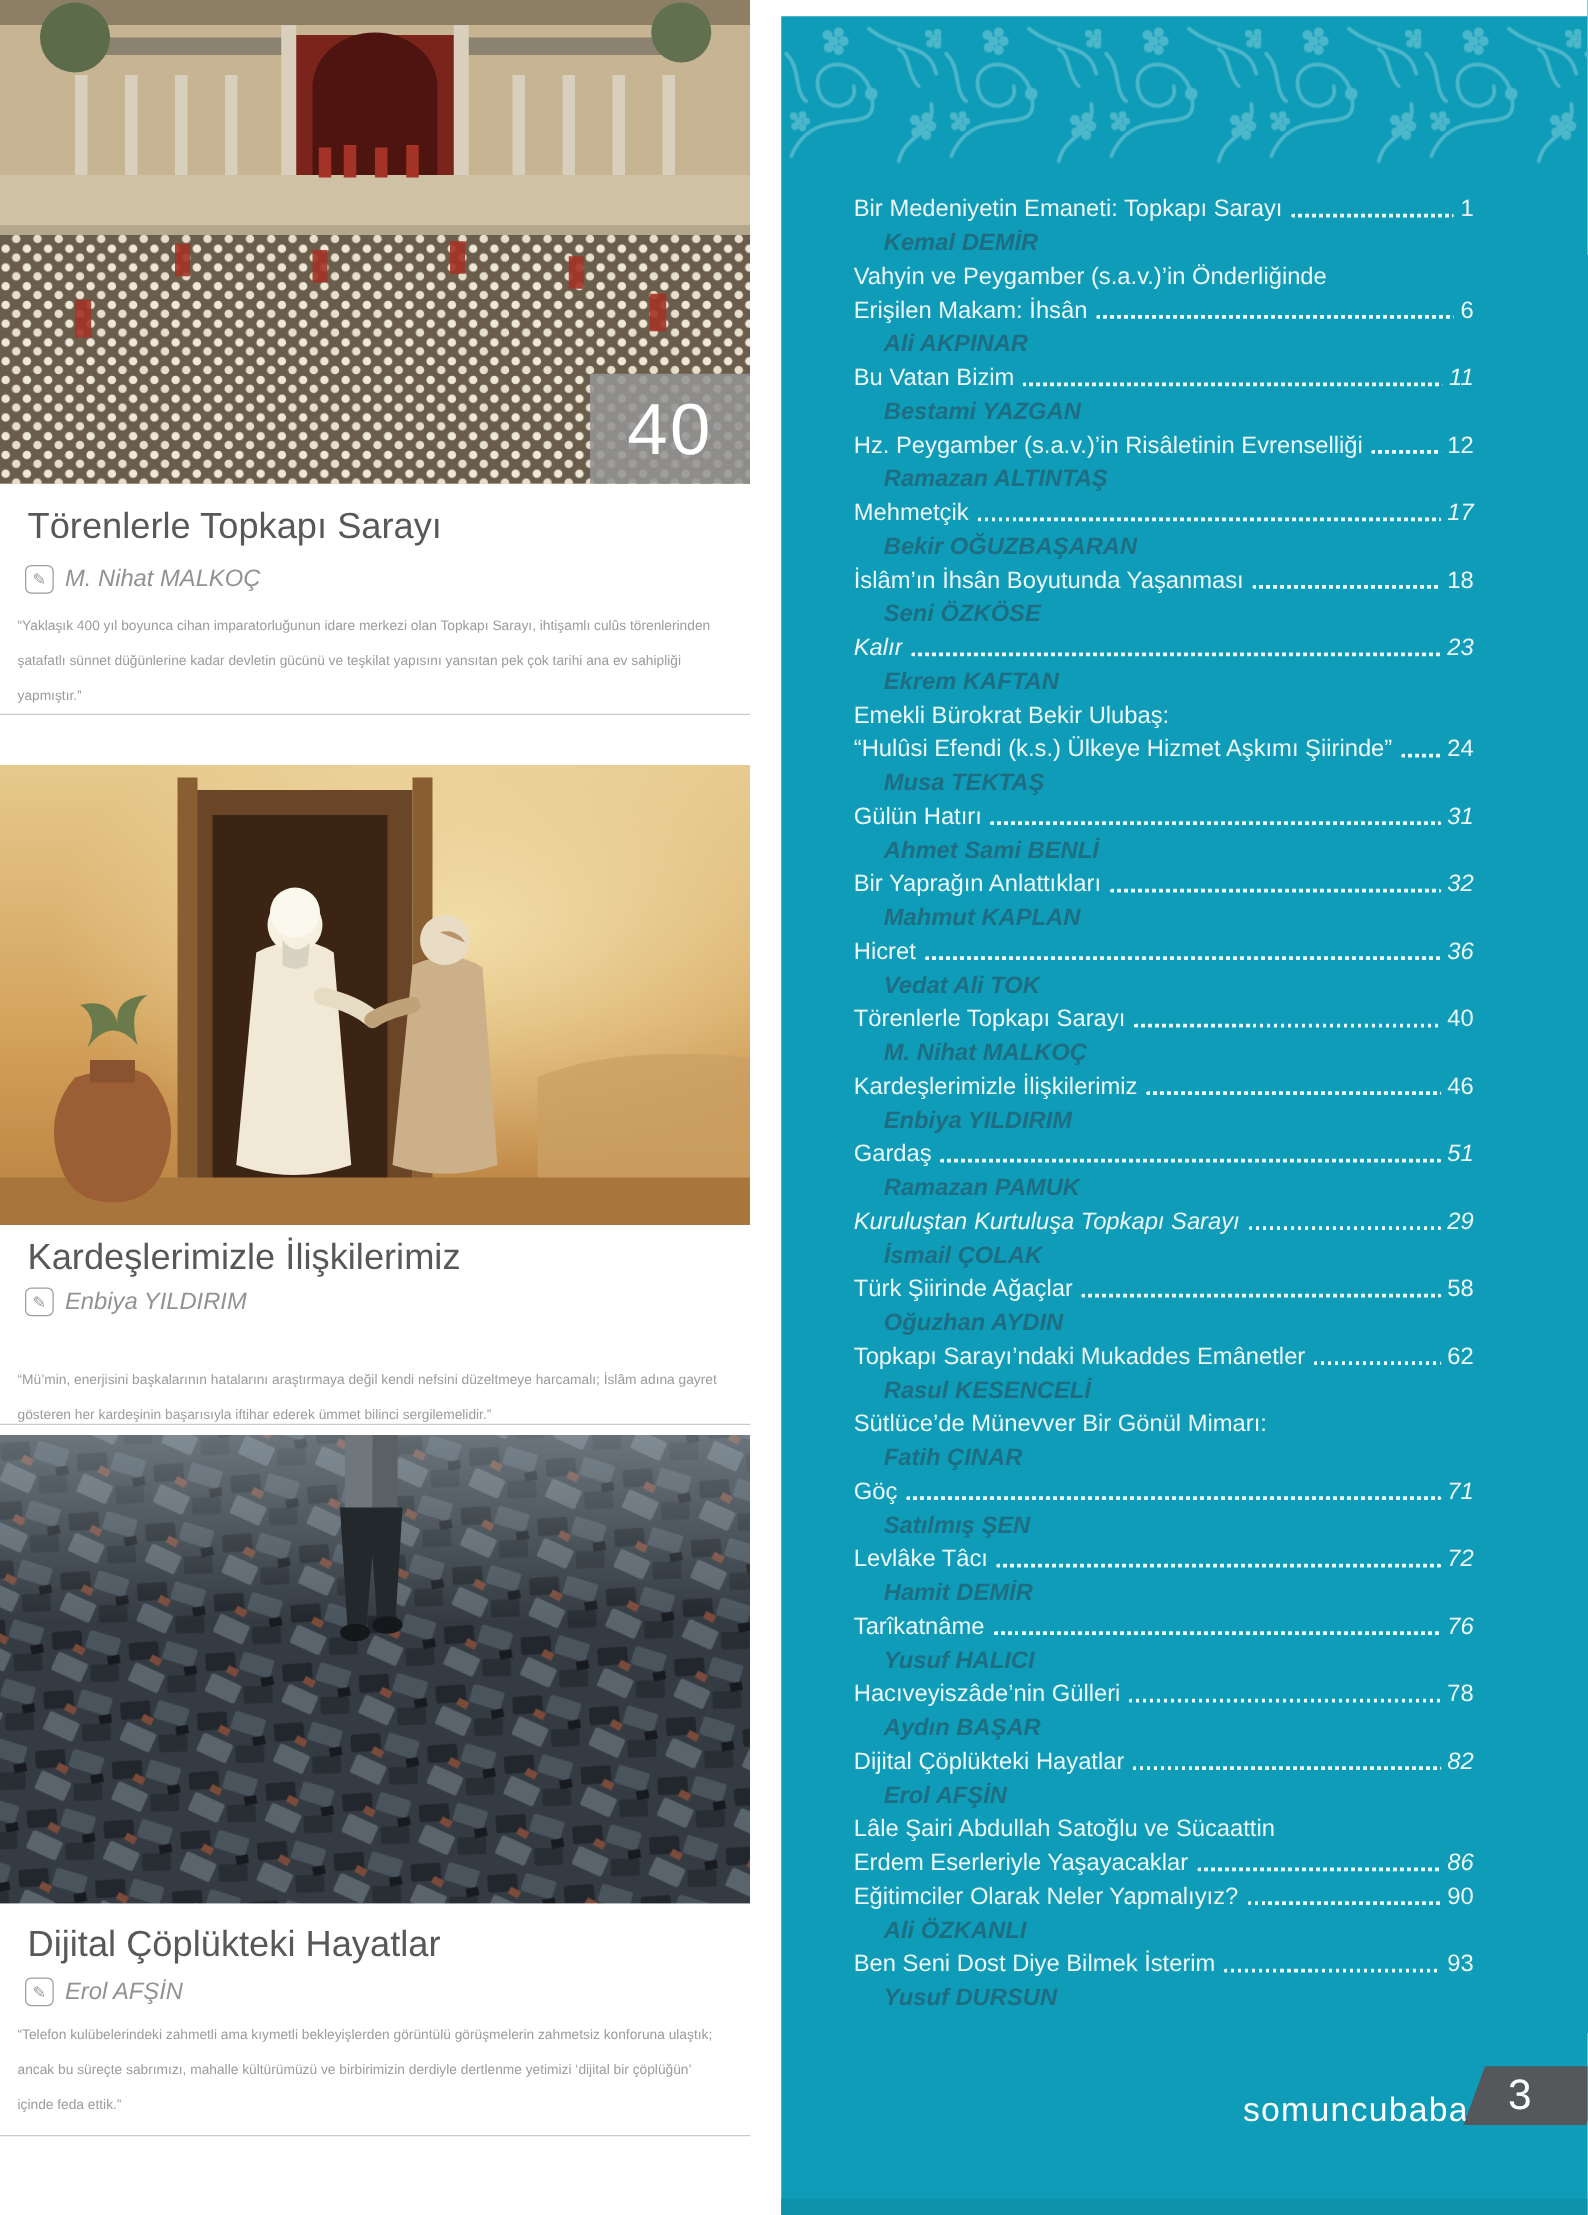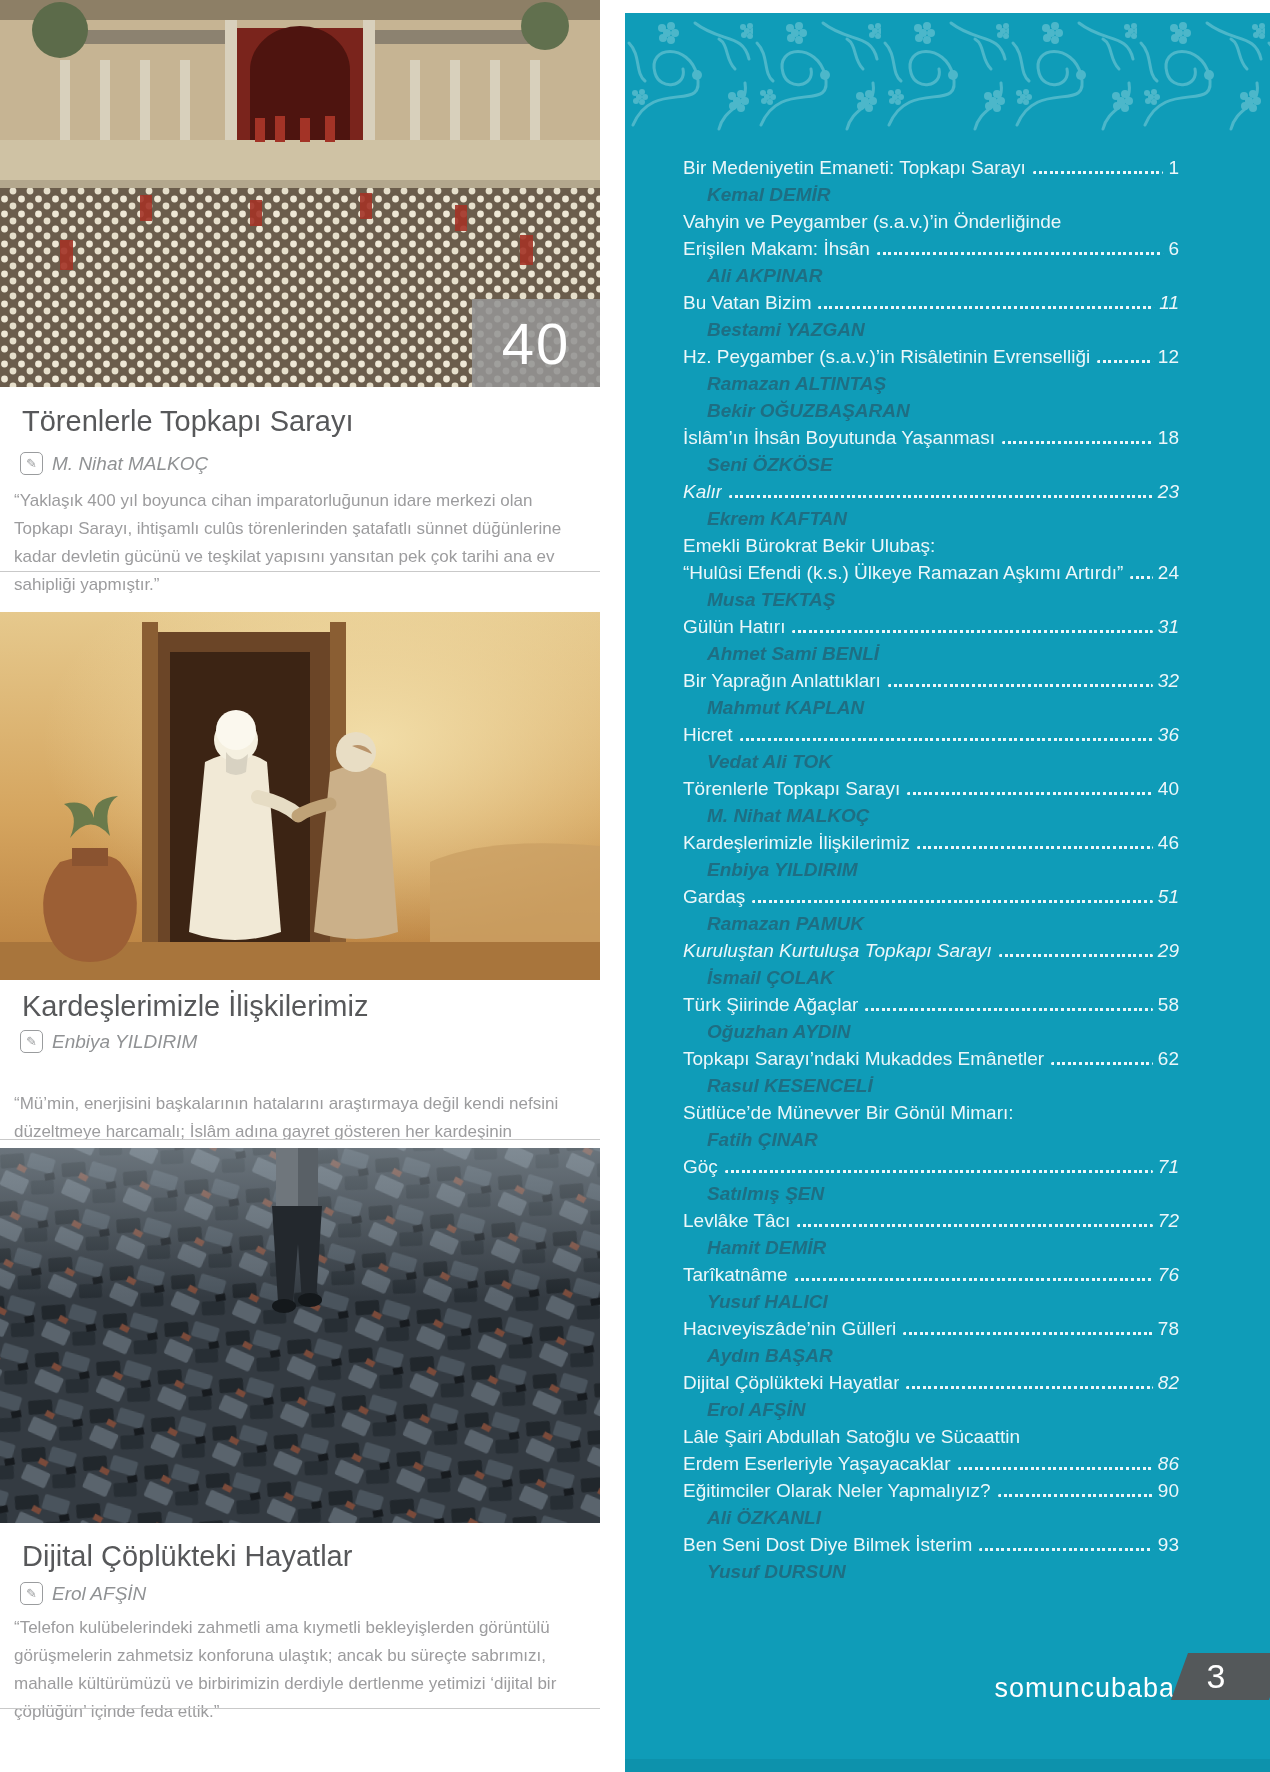--- a/index.html
+++ b/index.html
@@ -32,21 +32,21 @@
     font-size:19px;font-style:italic;display:flex;align-items:center;
   }
   #author1{top:452px;} #author2{top:1030px;} #author3{top:1582px;}
   .pen-icon{
     width:21px;height:21px;border:1.6px solid #9a9c9e;border-radius:5px;
     display:inline-flex;align-items:center;justify-content:center;
     font-size:13px;font-style:normal;color:#9a9c9e;margin-right:9px;flex:0 0 auto;
   }
   .f-quote{
     position:absolute;left:14px;width:568px;color:#9c9c9e;
-    font-size:17px;line-height:28px;
+    font-size:11px;line-height:28px;
   }
   #quote1{top:487px;} #quote2{top:1090px;} #quote3{top:1614px;}
   .sep{position:absolute;left:0;width:600px;height:0;border-top:1px solid #c9c9c9;}
   #sep1{top:571px;} #sep2{top:1139px;} #sep3{top:1708px;}
 
   
   .toc-panel{
     position:absolute;left:625px;top:13px;width:645px;height:1772px;
     background:#0f9cb8;
   }
@@ -323,20 +323,25 @@
       </div>
       <div class="toc-entry">
         <div class="toc-row">
           <span class="toc-title">Hz. Peygamber (s.a.v.)’in Risâletinin Evrenselliği</span>
           <span class="dots"></span>
           <span class="toc-page">12</span>
         </div>
         <div class="toc-author">Ramazan ALTINTAŞ</div>
       </div>
       <div class="toc-entry">
+        <div class="toc-row">
+          <span class="toc-title">Mehmetçik</span>
+          <span class="dots"></span>
+          <span class="toc-page it">17</span>
+        </div>
         <div class="toc-author">Bekir OĞUZBAŞARAN</div>
       </div>
       <div class="toc-entry">
         <div class="toc-row">
           <span class="toc-title">İslâm’ın İhsân Boyutunda Yaşanması</span>
           <span class="dots"></span>
           <span class="toc-page">18</span>
         </div>
         <div class="toc-author">Seni ÖZKÖSE</div>
       </div>
@@ -344,21 +349,21 @@
         <div class="toc-row">
           <span class="toc-title it">Kalır</span>
           <span class="dots"></span>
           <span class="toc-page it">23</span>
         </div>
         <div class="toc-author">Ekrem KAFTAN</div>
       </div>
       <div class="toc-entry">
         <div class="toc-line">Emekli Bürokrat Bekir Ulubaş:</div>
         <div class="toc-row">
-          <span class="toc-title">“Hulûsi Efendi (k.s.) Ülkeye Ramazan Aşkımı Artırdı”</span>
+          <span class="toc-title">“Hulûsi Efendi (k.s.) Ülkeye Hizmet Aşkımı Şiirinde”</span>
           <span class="dots"></span>
           <span class="toc-page">24</span>
         </div>
         <div class="toc-author">Musa TEKTAŞ</div>
       </div>
       <div class="toc-entry">
         <div class="toc-row">
           <span class="toc-title">Gülün Hatırı</span>
           <span class="dots"></span>
           <span class="toc-page it">31</span>

